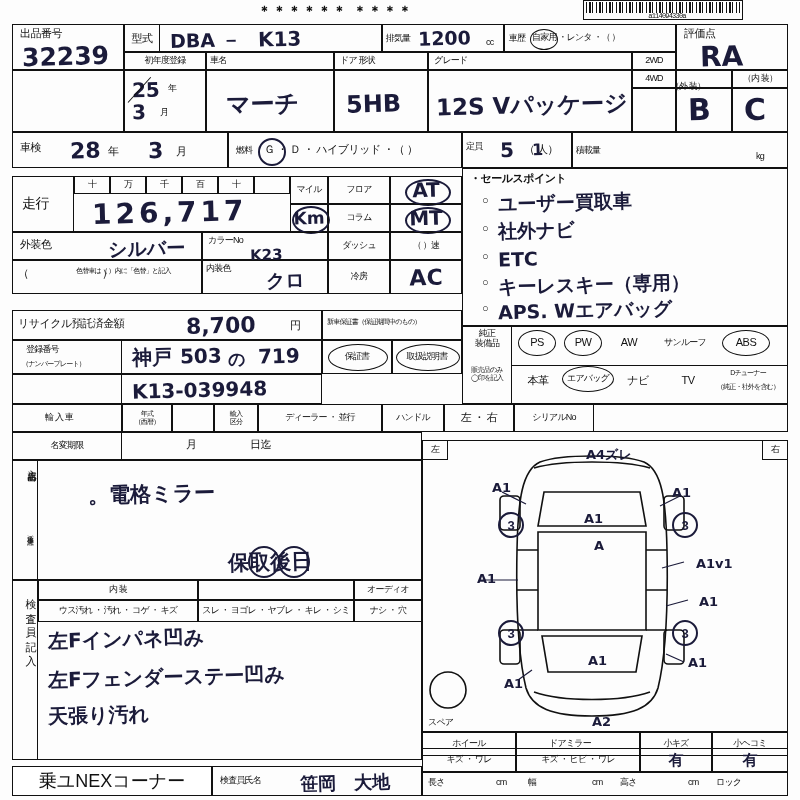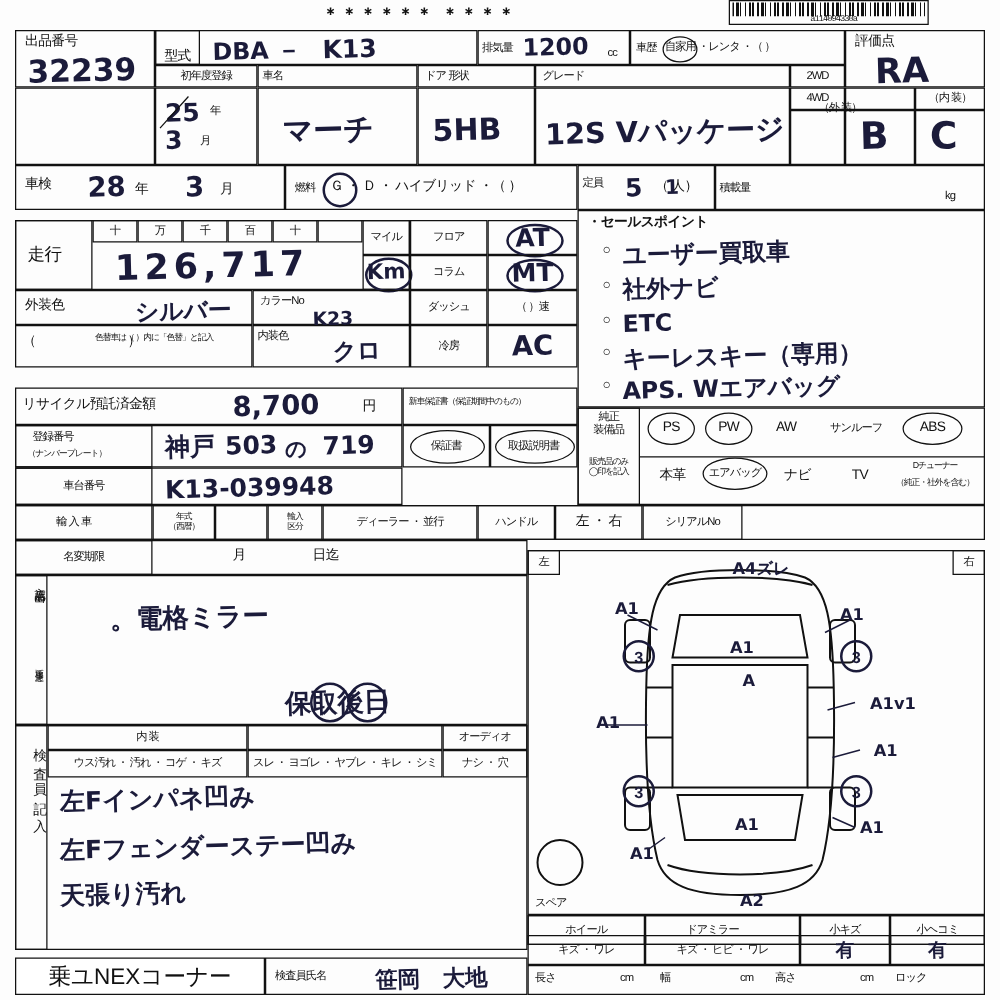--- a/index.html
+++ b/index.html
@@ -98,21 +98,21 @@
     <div class="barcode" style="left:2px; top:1px; width:154px; height:11px;"></div>
   </div>
   <div class="abs lbl tiny" style="left:592px; top:13px; width:150px; text-align:center; font-family:'Liberation Mono',monospace;">a114094330a</div>
 
   <div class="bx" style="left:12px; top:24px; width:112px; height:46px;"></div>
   <div class="abs lbl" style="left:20px; top:28px;">出品番号</div>
   <div class="abs hw" style="left:22px; top:42px; font-size:25px;">32239</div>
 
   <div class="bx" style="left:124px; top:24px; width:258px; height:28px;"></div>
   <div class="bx" style="left:124px; top:24px; width:36px; height:28px;"></div>
-  <div class="abs lbl ctr" style="left:124px; top:24px; width:36px; height:44px;">型式</div>
+  <div class="abs lbl ctr" style="left:124px; top:24px; width:36px; height:29px;">型式</div>
   <div class="abs hw" style="left:170px; top:28px; font-size:19px;">DBA －</div>
   <div class="abs hw" style="left:258px; top:27px; font-size:20px;">K13</div>
 
   <div class="bx" style="left:382px; top:24px; width:122px; height:28px;"></div>
   <div class="abs lbl sm ctr" style="left:384px; top:26px; width:28px; height:24px; line-height:1.0;">排気量</div>
   <div class="abs hw" style="left:418px; top:27px; font-size:19px;">1200</div>
   <div class="abs lbl sm" style="left:486px; top:38px;">cc</div>
 
   <div class="bx" style="left:504px; top:24px; width:172px; height:28px;"></div>
   <div class="abs lbl sm ctr" style="left:506px; top:26px; width:22px; height:24px; line-height:1.0;">車歴</div>
@@ -153,21 +153,21 @@
   <div class="abs hw" style="left:346px; top:90px; font-size:24px;">5HB</div>
 
   <div class="bx" style="left:428px; top:70px; width:204px; height:62px;"></div>
   <div class="abs hw" style="left:436px; top:90px; font-size:23px;">12S  Vパッケージ</div>
 
   <div class="bx" style="left:632px; top:70px; width:44px; height:18px;"></div>
   <div class="abs lbl sm ctr" style="left:632px; top:70px; width:44px; height:18px;">4WD</div>
   <div class="bx" style="left:632px; top:88px; width:44px; height:44px;"></div>
 
   <div class="bx" style="left:676px; top:70px; width:56px; height:18px;"></div>
-  <div class="abs lbl sm ctr" style="left:644px; top:70px; width:56px; height:34px;">（外 装）</div>
+  <div class="abs lbl sm ctr" style="left:660px; top:70px; width:56px; height:34px;">（外 装）</div>
   <div class="bx" style="left:732px; top:70px; width:56px; height:18px;"></div>
   <div class="abs lbl sm ctr" style="left:732px; top:70px; width:56px; height:18px;">（内 装）</div>
   <div class="bx" style="left:676px; top:88px; width:56px; height:44px;"></div>
   <div class="abs hw" style="left:688px; top:92px; font-size:30px;">B</div>
   <div class="bx" style="left:732px; top:88px; width:56px; height:44px;"></div>
   <div class="abs hw" style="left:744px; top:92px; font-size:30px;">C</div>
 
   <div class="bx" style="left:12px; top:132px; width:216px; height:36px;"></div>
   <div class="abs lbl" style="left:20px; top:142px;">車検</div>
   <div class="abs hw" style="left:70px; top:138px; font-size:22px;">28</div>
@@ -281,21 +281,20 @@
 
   <div class="bx" style="left:322px; top:340px; width:70px; height:34px;"></div>
   <div class="abs lbl sm ctr" style="left:322px; top:340px; width:70px; height:34px;">保証書</div>
   <div class="ell-print" style="left:328px; top:344px; width:58px; height:25px; position:absolute;"></div>
   <div class="bx" style="left:392px; top:340px; width:70px; height:34px;"></div>
   <div class="abs lbl sm ctr" style="left:392px; top:340px; width:70px; height:34px;">取扱説明書</div>
   <div class="ell-print" style="left:396px; top:344px; width:62px; height:25px; position:absolute;"></div>
 
   <div class="bx" style="left:12px; top:374px; width:310px; height:30px;"></div>
   <div class="bx" style="left:12px; top:374px; width:110px; height:30px;"></div>
-  <div class="abs lbl sm ctr" style="left:12px; top:374px; width:110px; height:30px;">車台番号</div>
   <div class="abs hw" style="left:132px; top:378px; font-size:20px;">K13-039948</div>
 
   <div class="bx" style="left:462px; top:326px; width:326px; height:78px;"></div>
   <div class="bx" style="left:462px; top:326px; width:50px; height:78px;"></div>
   <div class="abs lbl sm ctr" style="left:462px; top:328px; width:50px; height:22px; line-height:1.1; white-space:pre;">純正
 装備品</div>
   <div class="abs lbl tiny ctr" style="left:462px; top:362px; width:50px; height:24px; line-height:1.2; white-space:pre;">販売品のみ
 ◯印を記入</div>
 
   <div class="abs ell-print" style="left:518px; top:330px; width:38px; height:26px;">

